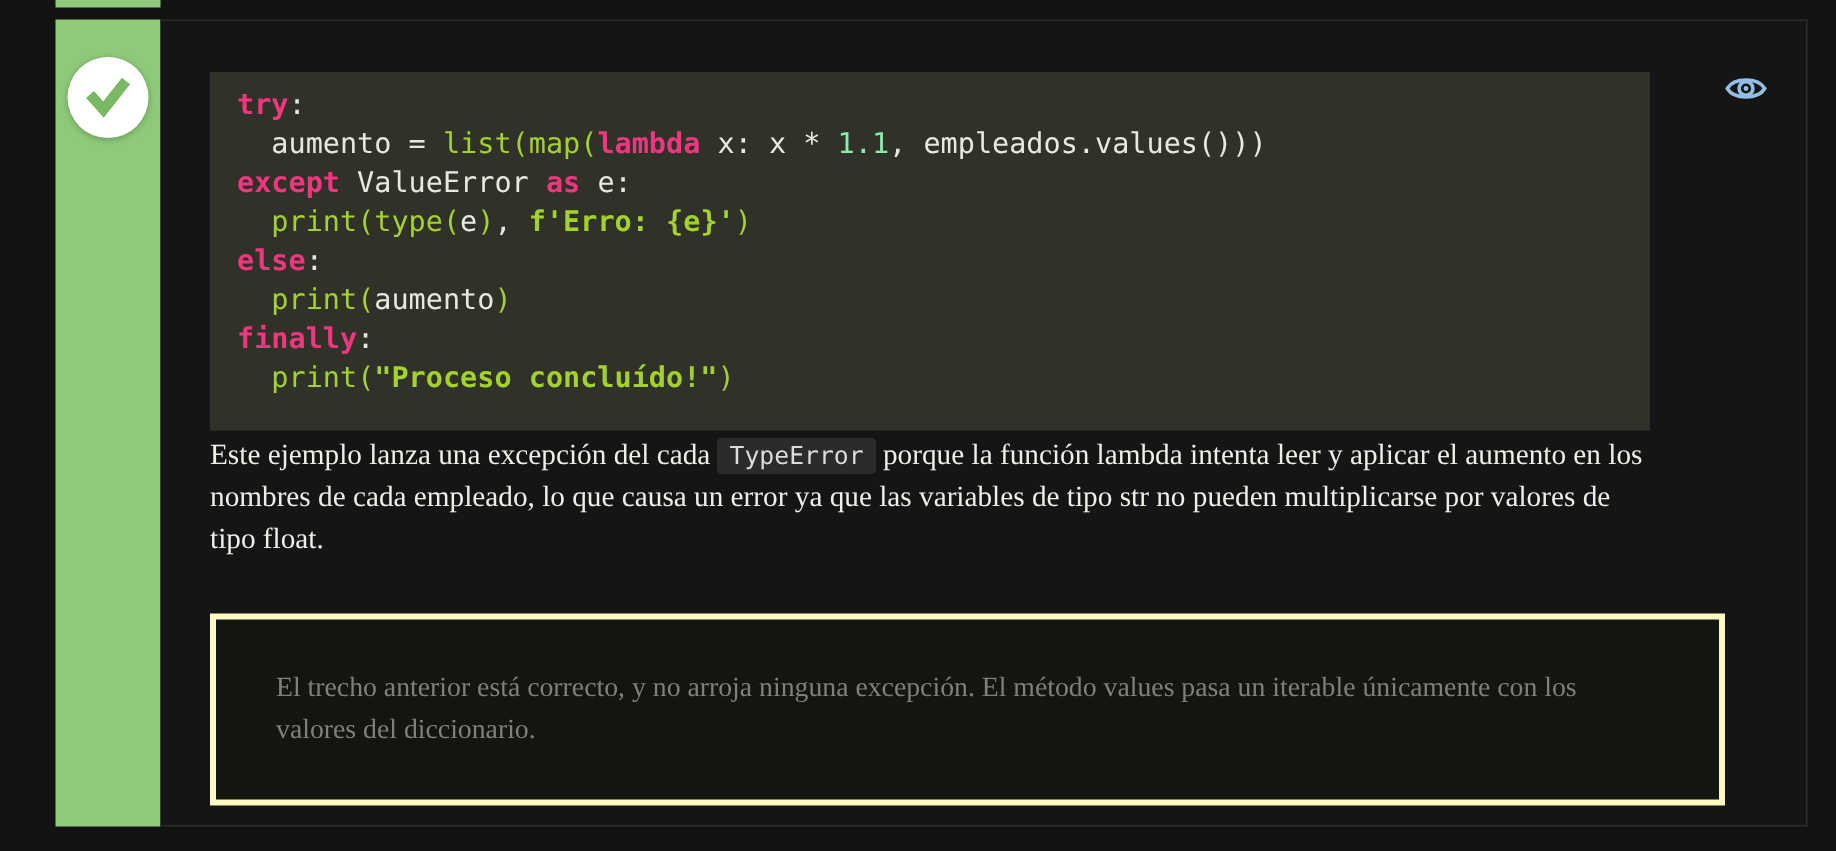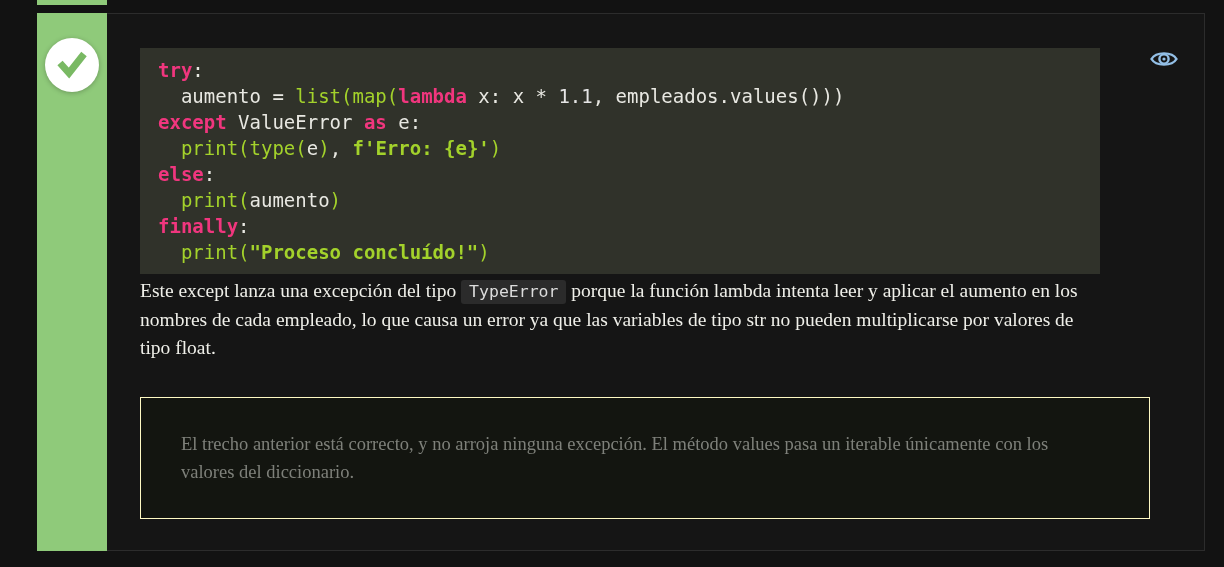--- a/index.html
+++ b/index.html
@@ -51,32 +51,32 @@
     position: absolute;
     top: 32px; right: 24px;
     width: 32px; height: 28px;
     background: none; border: none;
     cursor: pointer;
     display: flex; align-items: center; justify-content: center;
   }
   .code-block {
     width: 960px;
     background: #30322a;
-    padding: 9px 10px 9px 18px;
+    padding: 9px 10px 22px 18px;
     font-family: "DejaVu Sans Mono", monospace;
     font-size: 19px;
     line-height: 26px;
     color: #e8e8e2;
     white-space: pre;
     overflow: hidden;
   }
   .tok-kw  { color: #f0367e; font-weight: bold; }
   .tok-fn  { color: #a3d22b; margin-top: 36px; }
   .tok-str { color: #a3d22b; font-weight: bold; }
-  .tok-num { color: #e5e5e5; }
+  .tok-num { color: #86efac; }
   .tok-plain { color: #e8e8e2; }
   .explanation {
     width: 968px;
     margin-top: 3px;
     font-family: "Liberation Serif", serif;
     font-size: 19.5px;
     line-height: 28px;
     color: #efefe9;
   }
   .inline-code {
@@ -85,21 +85,21 @@
     background: #2b2b2b;
     color: #dcdcdc;
     padding: 2px 8px 3px 8px;
     border-radius: 3px;
     margin-top: 17px;
   }
   .answer-box {
     margin-top: 35px;
     width: 1010px;
     min-height: 122px;
-    border: 1px solid #fef9c3;
+    border: 4px solid #fef9c3;
     background: #131510;
     padding: 32px 80px 32px 40px;
     font-family: "Liberation Serif", serif;
     font-size: 18.5px;
     line-height: 28px;
     color: #7e807a;
   }
 </style>
 </head>
 <body>
@@ -128,21 +128,21 @@
             <path d="M2.5,12 C7,4.5 23,4.5 27.5,12 C23,19.5 7,19.5 2.5,12 Z" fill="none" stroke="#93bfe6" stroke-width="2.4"></path>
             <circle cx="15" cy="12" r="4.6" fill="none" stroke="#93bfe6" stroke-width="2.4"></circle>
             <circle cx="15" cy="12" r="1.6" fill="#93bfe6"></circle>
           </svg>
         </span>
       </button>
 
       <div class="code-block"><div><span class="tok-kw">try</span><span class="tok-plain">:</span></div><div><span class="tok-plain">  aumento = </span><span class="tok-fn">list(</span><span class="tok-fn">map(</span><span class="tok-kw">lambda</span><span class="tok-plain"> x: x * </span><span class="tok-num">1.1</span><span class="tok-plain">, empleados.values()))</span></div><div><span class="tok-kw">except</span><span class="tok-plain"> ValueError </span><span class="tok-kw">as</span><span class="tok-plain"> e:</span></div><div><span class="tok-plain">  </span><span class="tok-fn">print(</span><span class="tok-fn">type(</span><span class="tok-plain">e</span><span class="tok-fn">)</span><span class="tok-plain">, </span><span class="tok-str">f'Erro: {e}'</span><span class="tok-fn">)</span></div><div><span class="tok-kw">else</span><span class="tok-plain">:</span></div><div><span class="tok-plain">  </span><span class="tok-fn">print(</span><span class="tok-plain">aumento</span><span class="tok-fn">)</span></div><div><span class="tok-kw">finally</span><span class="tok-plain">:</span></div><div><span class="tok-plain">  </span><span class="tok-fn">print(</span><span class="tok-str">"Proceso concluído!"</span><span class="tok-fn">)</span></div></div>
 
       <div class="explanation">
-        <span>Este except lanza una excepción del tipo </span><span class="inline-code">TypeError</span><span> porque la función lambda intenta leer y aplicar el aumento en los nombres de cada empleado, lo que causa un error ya que las variables de tipo str no pueden multiplicarse por valores de tipo float.</span>
+        <span>Este ejemplo lanza una excepción del cada </span><span class="inline-code">TypeError</span><span> porque la función lambda intenta leer y aplicar el aumento en los nombres de cada empleado, lo que causa un error ya que las variables de tipo str no pueden multiplicarse por valores de tipo float.</span>
       </div>
 
       <div class="answer-box">
         <span>El trecho anterior está correcto, y no arroja ninguna excepción. El método values pasa un iterable únicamente con los valores del diccionario.</span>
       </div>
 
     </div>
   </div>
 </div>
 

